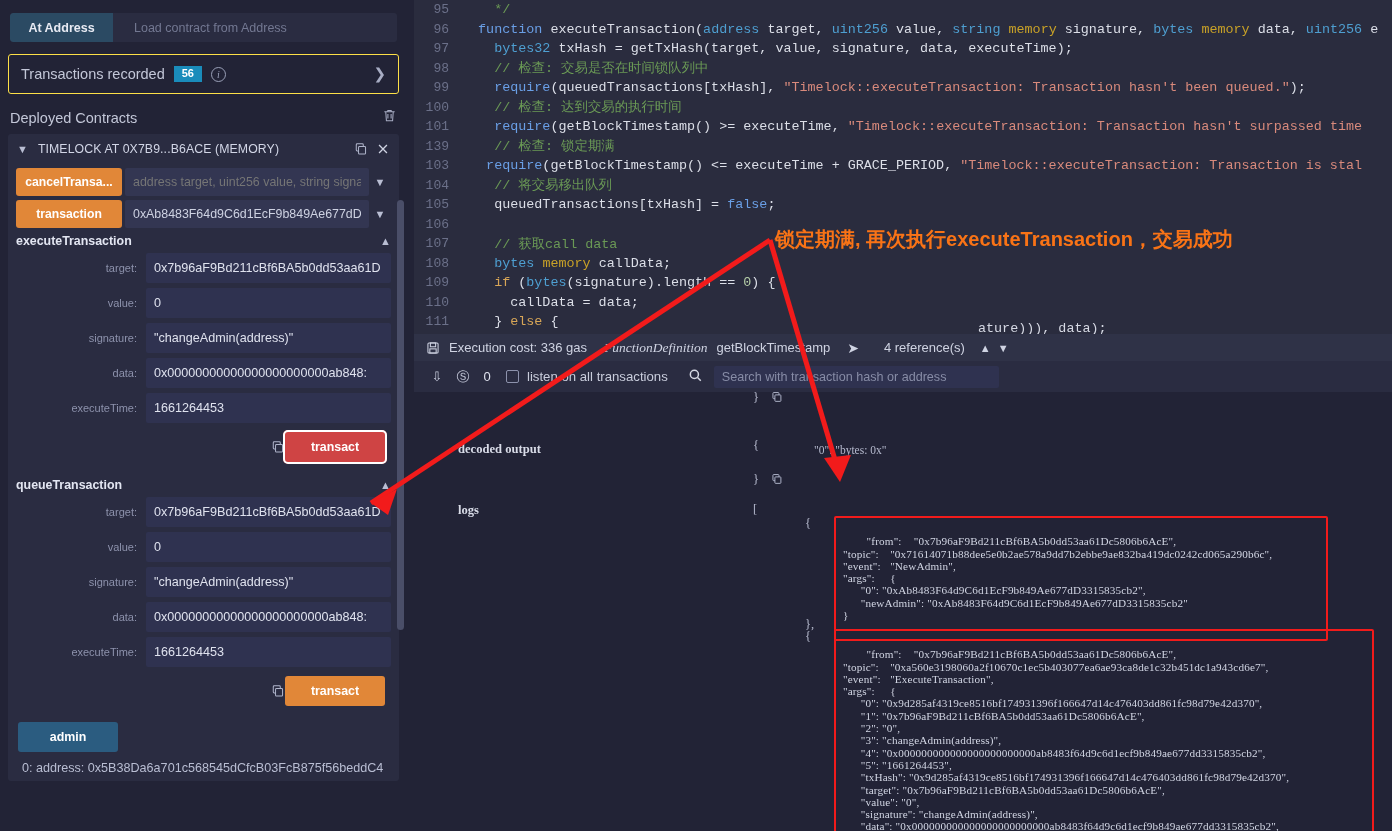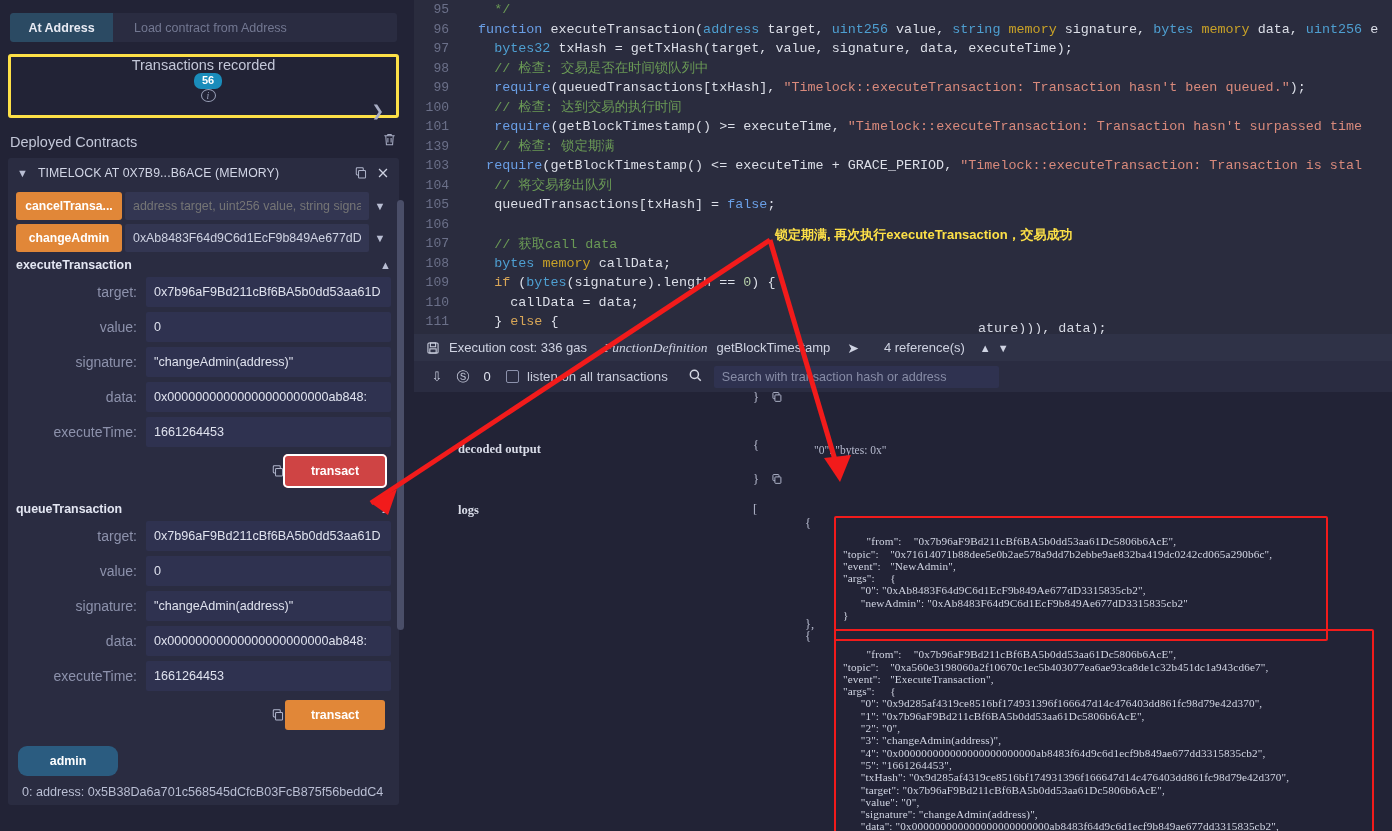--- a/index.html
+++ b/index.html
@@ -26,29 +26,29 @@
     align-items: center; justify-content: center; border: none; cursor: pointer;
     border-radius: 3px 0 0 3px;
   }
   .at-address-input {
     flex: 1; background: transparent; border: none; outline: none;
     color: #8b8fa8; font-size: 12.5px; padding-left: 21px;
   }
   .at-address-input::placeholder { color: #737892; }
 
   .tx-recorded {
-    margin: 12px 8px 0 8px; height: 64px;
-    border: 3px solid #fde047; border-radius: 3px;
+    margin: 12px 8px 0 8px; height: 40px;
+    border: 1px solid #fde047; border-radius: 3px;
     display: flex; align-items: center; padding: 0 12px;
-    background: #222336; cursor: pointer; flex-direction: column;
+    background: #222336; cursor: pointer;
   }
   .tx-recorded .label { font-size: 14.5px; color: #c3c7d8; }
   .badge-count {
     margin-left: 9px; background: #1a8cbb; color: #fff;
-    font-size: 11px; font-weight: bold; border-radius: 7px;
+    font-size: 11px; font-weight: bold; border-radius: 0;
     padding: 2px 8px 2.5px 8px; line-height: 1;
   }
   .info-circle {
     margin-left: 9px; width: 15px; height: 15px; border-radius: 50%;
     border: 1.3px solid #9aa0b8; color: #9aa0b8; font-size: 10px;
     display: flex; align-items: center; justify-content: center;
     font-family: "Liberation Serif", serif; font-style: italic;
   }
   .chev-right { margin-left: auto; color: #a8adc4; font-size: 15px; }
 
@@ -92,21 +92,21 @@
     display: flex; align-items: center; margin: 6px 8px 0 8px;
     font-size: 12.4px; color: #e3e6f2; font-weight: bold; cursor: pointer;
   }
   .fn-expand-head .up { margin-left: auto; color: #b9bed3; font-size: 11px; font-weight: normal;}
 
   .param-row {
     display: flex; align-items: center; margin: 5px 8px 0 8px;
   }
   .param-label {
     width: 130px; text-align: right; padding-right: 9px;
-    font-size: 14px; color: #8d92ac;
+    font-size: 11px; color: #8d92ac;
   }
   .param-input {
     flex: 1; height: 30px; background: #2f3250; border: none; outline: none;
     color: #dfe2ee; font-size: 12.6px; padding: 0 8px; border-radius: 2px;
     min-width: 0; font-family: "Liberation Sans", sans-serif;
   }
   .transact-row {
     display: flex; align-items: center; justify-content: flex-end;
     margin: 9px 14px 0 8px; 
   }
@@ -115,21 +115,21 @@
     width: 100px; height: 30px; border: none; border-radius: 3px;
     background: #e18738; color: #fff; font-size: 12.4px; font-weight: bold;
     cursor: pointer;
   }
   .transact-btn.highlighted {
     background: #cf4444; outline: 2px solid #ffffff;
     box-shadow: 0 0 0 2px #cf4444;
   }
   .admin-btn {
     margin: 16px 0 0 10px; width: 100px; height: 30px; border: none;
-    border-radius: 9px; background: #2b5c80; color: #fff;
+    border-radius: 3px; background: #2b5c80; color: #fff;
     font-size: 12.4px; font-weight: bold; cursor: pointer;
   }
   .admin-result {
     margin: 9px 10px 0 14px; font-size: 12.6px; color: #b9bed3;
   }
   .left-scrollbar {
     position: absolute; right: 3px; top: 196px; width: 7px; height: 430px;
     background: #4a4e68; border-radius: 4px; cursor: pointer;
   }
 
@@ -202,22 +202,22 @@
   .json-box {
     position: absolute; border: 2px solid #f21b1b; border-radius: 2px;
     padding: 5px 7px; font-family: "Liberation Serif", serif;
     font-size: 11.2px; line-height: 12.3px; color: #d2d6e4;
     white-space: pre; letter-spacing: .15px;
   }
 
   
   #annot { position: absolute; left: 0; top: 0; width: 1392px; height: 831px; pointer-events: none; }
   .annot-text {
-    position: absolute; left: 775px; top: 226px; color: #fde047;
-    font-size: 13px; font-weight: bold; font-family: "Liberation Sans", sans-serif;
+    position: absolute; left: 775px; top: 226px; color: #f97316;
+    font-size: 20px; font-weight: bold; font-family: "Liberation Sans", sans-serif;
     white-space: nowrap;
   }
 </style>
 </head>
 <body>
 
 <div id="root">
 
   <div id="left-panel">
 
@@ -262,21 +262,21 @@
 
       
       <div class="fn-row">
         <button class="fn-btn">cancelTransa...</button>
         <input class="fn-input ph" type="text" placeholder="address target, uint256 value, string signal" style="">
         <span class="fn-caret">▼</span>
       </div>
 
       
       <div class="fn-row">
-        <button class="fn-btn">changeAdmin</button>
+        <button class="fn-btn">transaction</button>
         <input class="fn-input" type="text" value="0xAb8483F64d9C6d1EcF9b849Ae677dD" style="">
         <span class="fn-caret">▼</span>
       </div>
 
       
       <div class="fn-expand-head">
         <span>executeTransaction</span>
         <span class="up">▲</span>
       </div>
 

